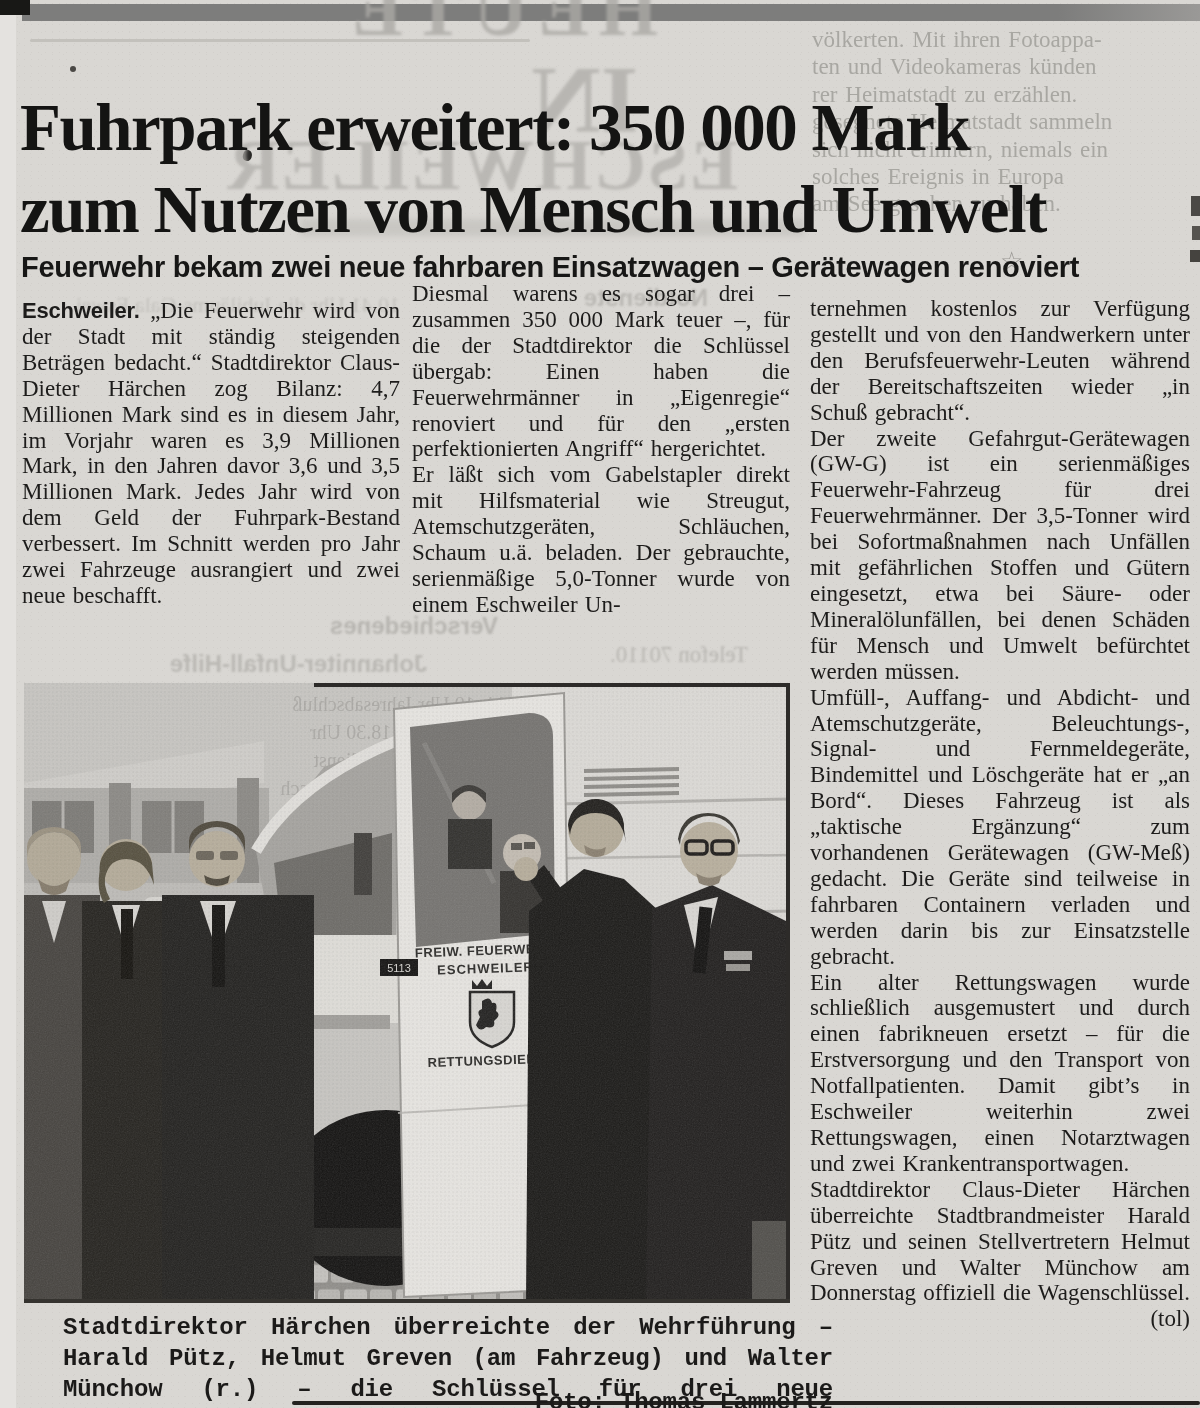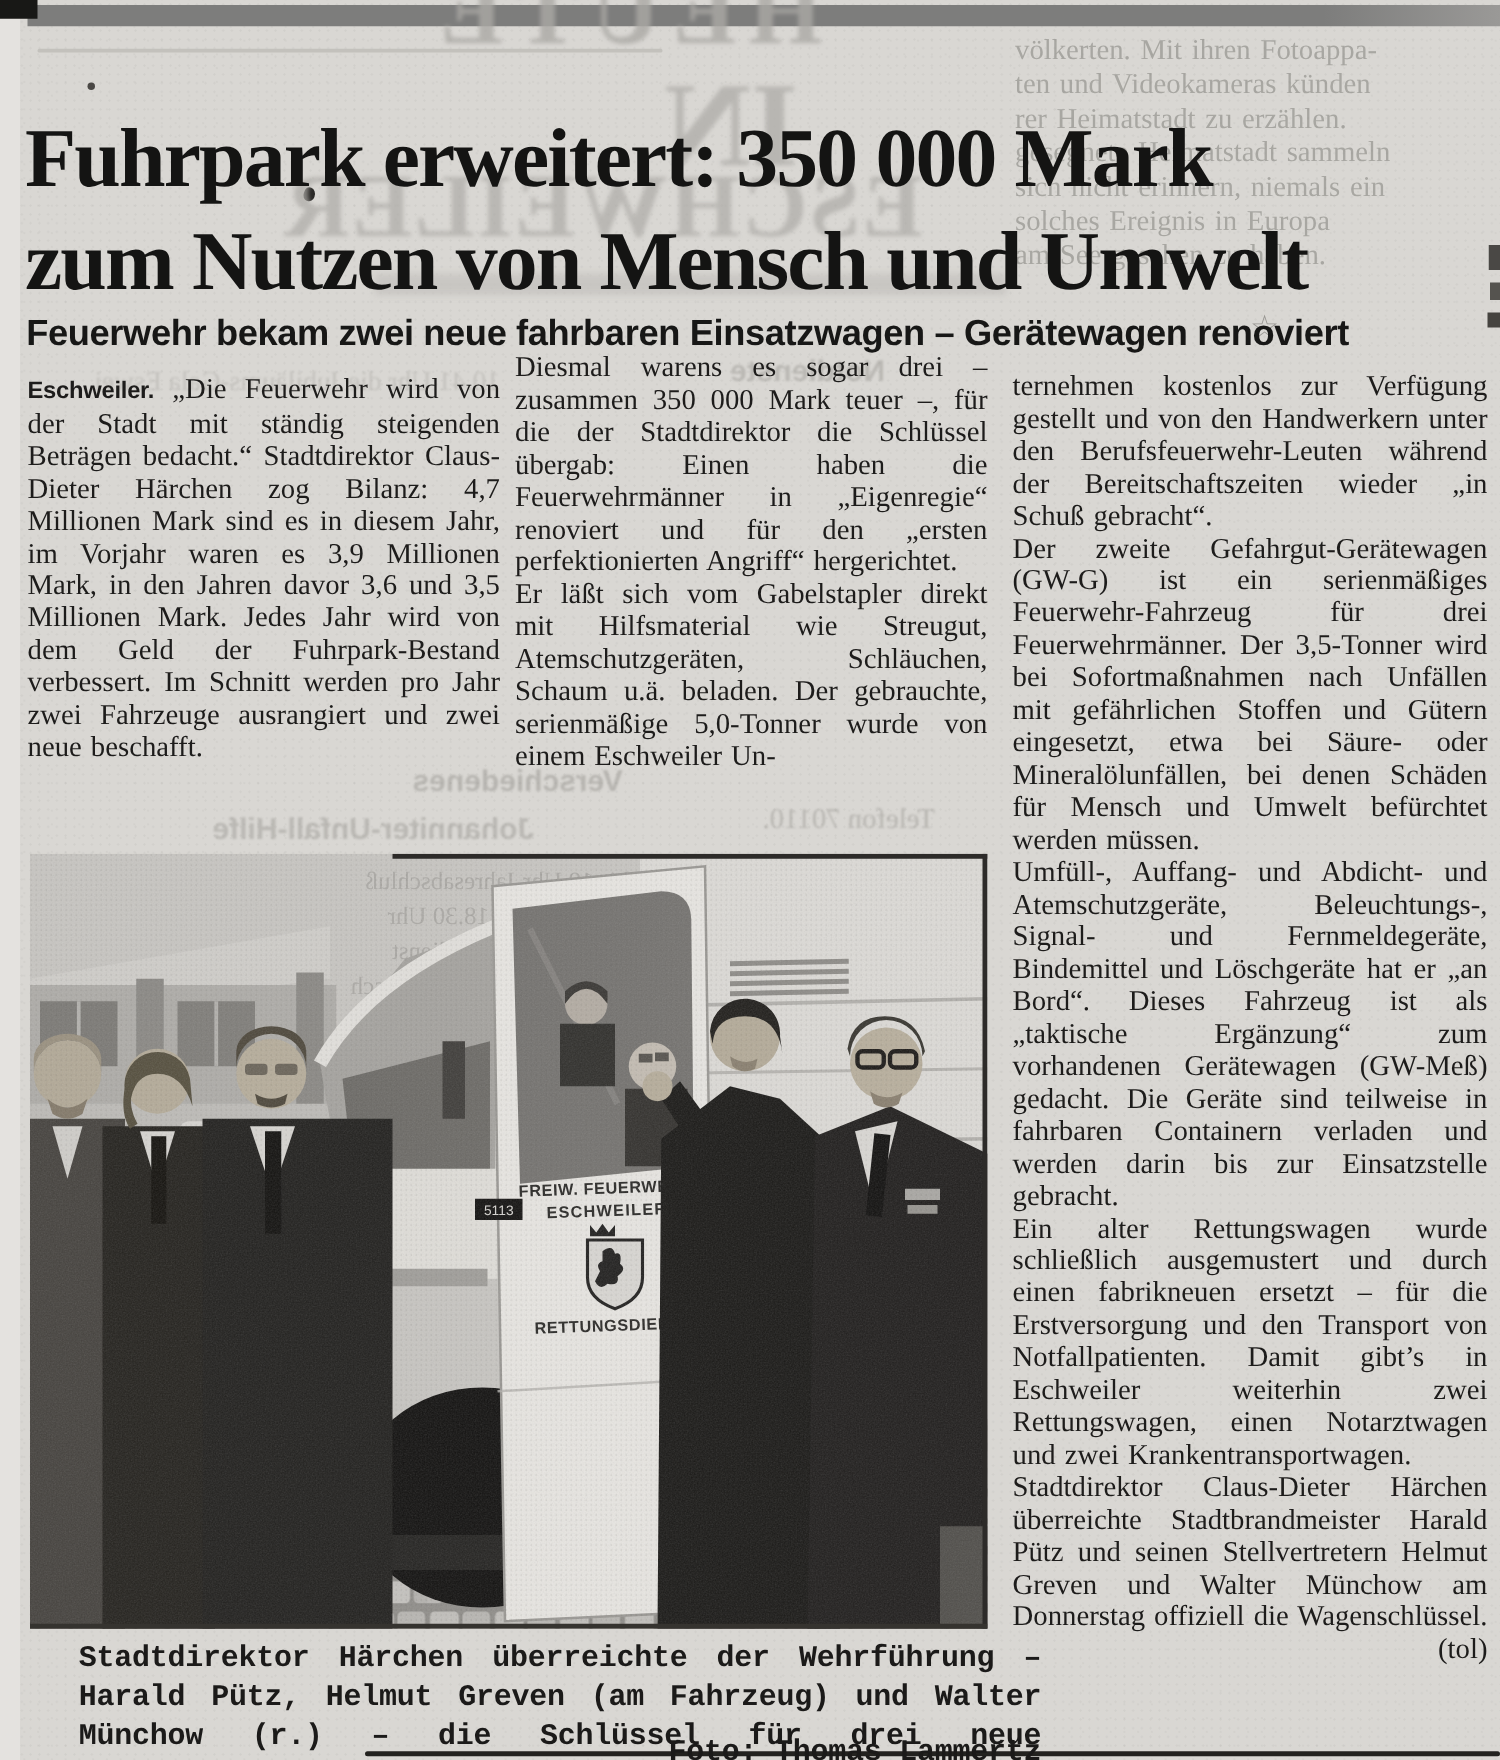--- a/index.html
+++ b/index.html
@@ -27,21 +27,21 @@
   .headline{left:20px;top:86px;width:1170px;font-weight:700;font-size:67px;line-height:82px;
     letter-spacing:-1.5px;color:#141413;white-space:nowrap;}
   .subhead{left:21px;top:251px;width:1175px;font-family:"Liberation Sans",sans-serif;font-weight:700;
     font-size:29px;color:#171716;letter-spacing:-0.3px;white-space:nowrap;}
   
   .col{text-align:justify;font-size:23px;line-height:25.9px;word-spacing:1.5px;hyphens:auto;}
   .col p{margin:0;}
   .col1{left:22px;top:298px;width:378px;}
   .col2{left:412px;top:281px;width:378px;}
   .col3{left:810px;top:296px;width:380px;}
-  .lead{font-family:"Liberation Sans",sans-serif;font-weight:700;font-size:19px;letter-spacing:-0.2px;}
+  .lead{font-family:"Liberation Sans",sans-serif;font-weight:700;font-size:22px;letter-spacing:-0.2px;}
   .sig{float:right;}
   
   .caption{left:22px;top:1312px;width:770px;font-family:Liberation Mono, monospace;font-weight:700;
     font-size:24px;line-height:31px;color:#1b1a19;text-align:justify;letter-spacing:-0.2px;margin-left:41px;}
   .credit{position:absolute;right:0;bottom:18px;background:transparent;}
   
   .ghost{position:absolute;color:#96948f;pointer-events:none;}
   .mir{transform:scaleX(-1);}
   .g-heute{left:290px;top:-34px;width:420px;font-weight:700;font-size:76px;letter-spacing:10px;
     color:#aba9a5;opacity:.8;filter:blur(1.5px);text-align:center;}

